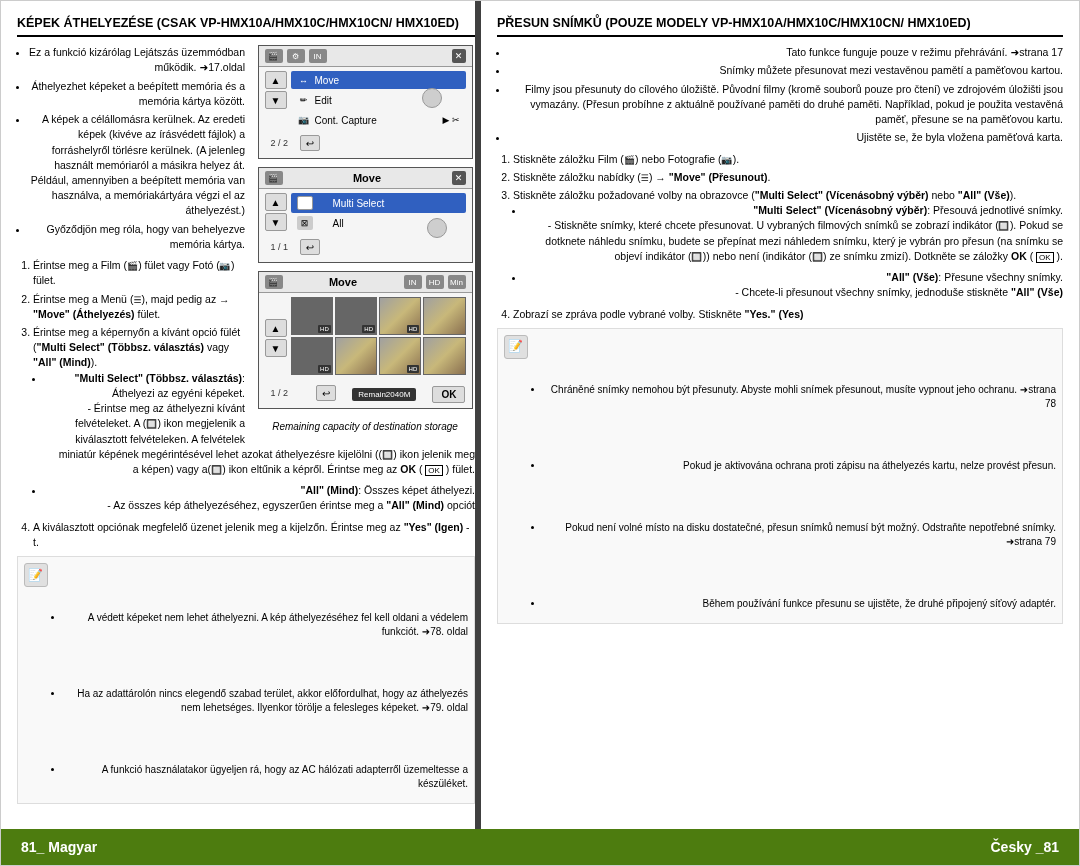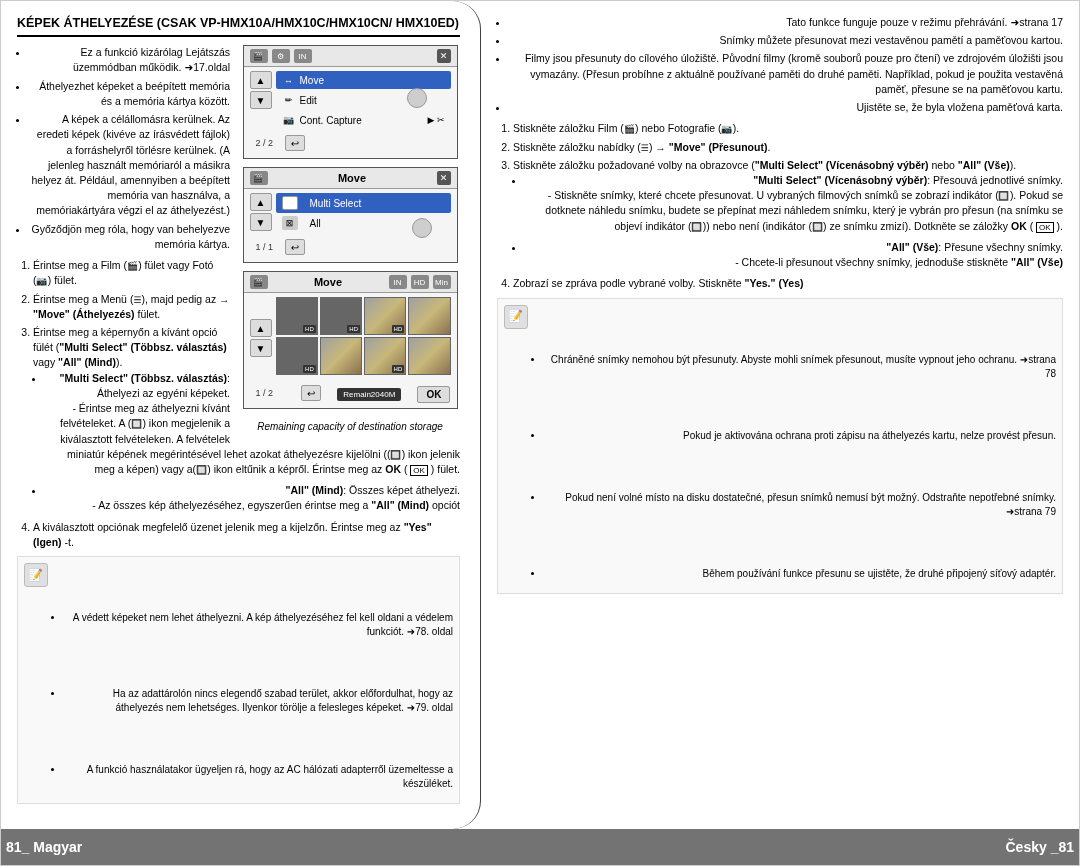--- a/index.html
+++ b/index.html
@@ -22,24 +22,23 @@
     }
 
     .main-content {
       display: flex;
       flex: 1;
       overflow: hidden;
     }
 
     .left-column {
       width: 480px;
-      padding: 14px 20px 10px 16px;
-      border-right: 1px solid #404040;
+      padding: 14px 0 10px 16px;
+      border-right: 6px solid #404040;
       overflow: hidden;
-      border-radius: 28px;
     }
 
     .right-column {
       flex: 1;
       padding: 14px 16px 10px 16px;
       overflow: hidden;
     }
 
     .section-title {
       font-size: 12.5px;
@@ -225,21 +224,21 @@
 
     .multi-select-items {
       flex: 1;
     }
 
     .multi-select-item {
       padding: 3px 6px;
       font-size: 10px;
       display: flex;
       align-items: center;
-      gap: 12px;
+      gap: 20px;
       cursor: pointer;
       border-radius: 2px;
     }
 
     .multi-select-item.active {
       background: #3060c0;
       color: white;
     }
 
     .ms-icon {
@@ -359,25 +358,25 @@
     }
 
     .note-content ul li {
       margin-bottom: 2px;
       margin-top: 48px;
     }
 
     
     .page-footer {
       height: 36px;
-      background: #737373;
+      background: #4d7c0f;
       display: flex;
       align-items: center;
       justify-content: space-between;
-      padding: 0 5px;
+      padding: 0 20px;
     }
 
     .footer-text {
       color: white;
       font-size: 14px;
       font-weight: bold;
     }
 
     
     .touch-cursor {
@@ -568,20 +567,21 @@
               <li>A védett képeket nem lehet áthelyezni. A kép áthelyezéséhez fel kell oldani a védelem funkciót. ➜78. oldal</li>
               <li>Ha az adattárolón nincs elegendő szabad terület, akkor előfordulhat, hogy az áthelyezés nem lehetséges. Ilyenkor törölje a felesleges képeket. ➜79. oldal</li>
               <li>A funkció használatakor ügyeljen rá, hogy az AC hálózati adapterről üzemeltesse a készüléket.</li>
             </ul>
           </div>
         </div>
       </div>
     </div>
 
     <div class="right-column">
+      <div class="section-title">PŘESUN SNÍMKŮ (POUZE MODELY VP-HMX10A/HMX10C/HMX10CN/ HMX10ED)</div>
 
       <div class="text-content">
         <ul>
           <li>Tato funkce funguje pouze v režimu přehrávání. ➜strana 17</li>
           <li>Snímky můžete přesunovat mezi vestavěnou pamětí a paměťovou kartou.</li>
           <li>Filmy jsou přesunuty do cílového úložiště. Původní filmy (kromě souborů pouze pro čtení) ve zdrojovém úložišti jsou vymazány. (Přesun probíhne z aktuálně používané paměti do druhé paměti. Například, pokud je použita vestavěná paměť, přesune se na paměťovou kartu.</li>
           <li>Ujistěte se, že byla vložena paměťová karta.</li>
         </ul>
         <ol>
           <li>Stiskněte záložku Film (<span style="font-size:9px">🎬</span>) nebo Fotografie (<span style="font-size:9px">📷</span>).</li>

